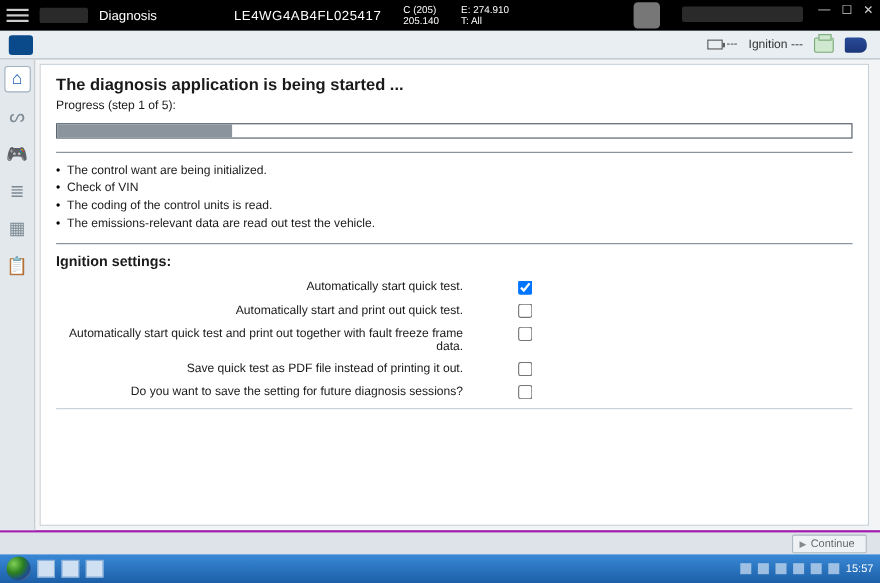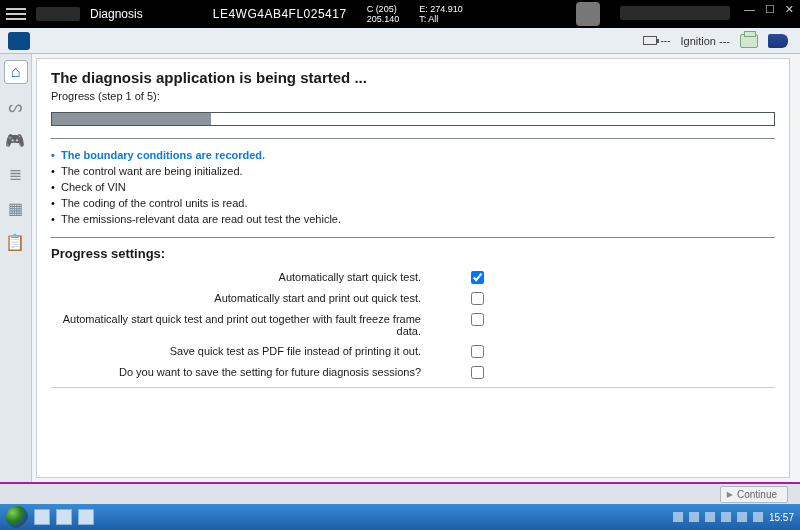--- a/index.html
+++ b/index.html
@@ -143,28 +143,27 @@
       <div class="icon">📋</div>
     </div>
   <div class="content">
     <h1>The diagnosis application is being started ...</h1>
     <div class="subtitle">Progress (step 1 of 5):</div>
     <div class="progress-outer">
       <div class="progress-inner" id="progress-inner" style="width: 22%;"></div>
     </div>
     <hr>
     <ul class="steps" id="steps">
-        <li class="active">The boundary conditions are recorded.</li>
         <li>The control want are being initialized.</li>
         <li>Check of VIN</li>
         <li>The coding of the control units is read.</li>
         <li>The emissions-relevant data are read out test the vehicle.</li>
       </ul>
     <hr>
-    <div class="opt-title">Progress settings:</div>
+    <div class="opt-title">Ignition settings:</div>
     <div id="options">
         <div class="opt-row">
           <div class="label">Automatically start quick test.</div>
           <input type="checkbox" checked="" style="">
         </div>
         <div class="opt-row">
           <div class="label">Automatically start and print out quick test.</div>
           <input type="checkbox" style="">
         </div>
         <div class="opt-row">

